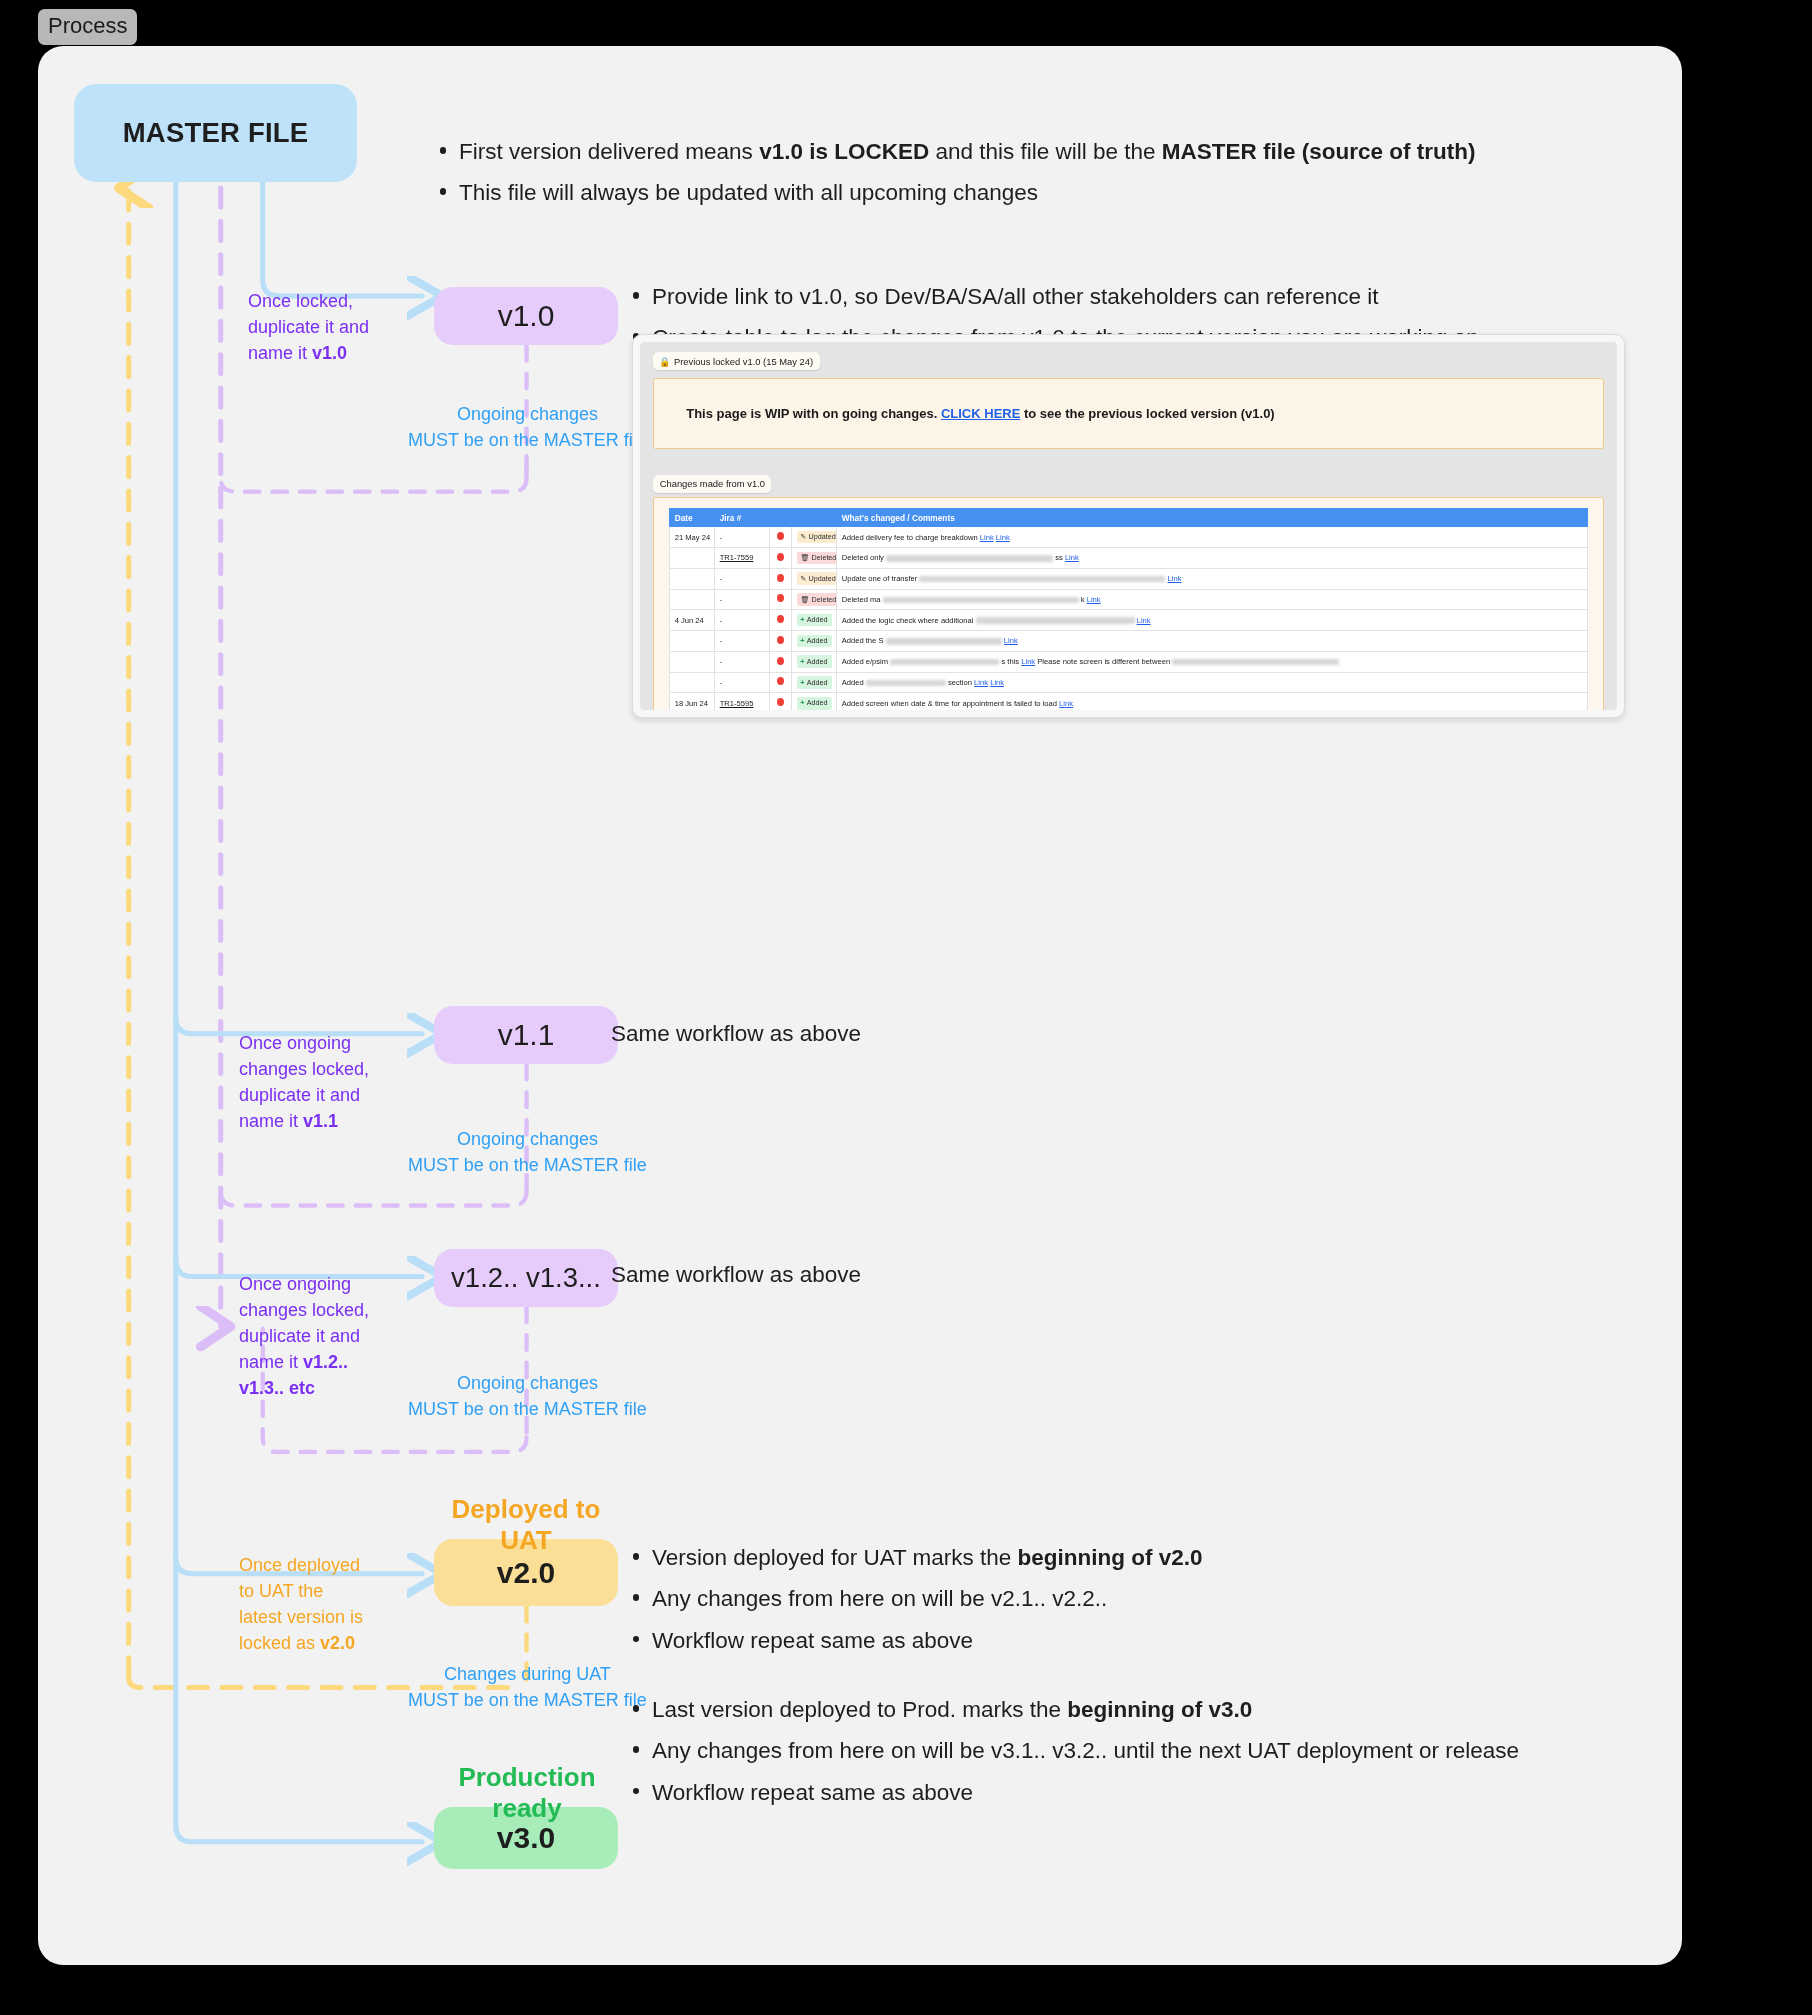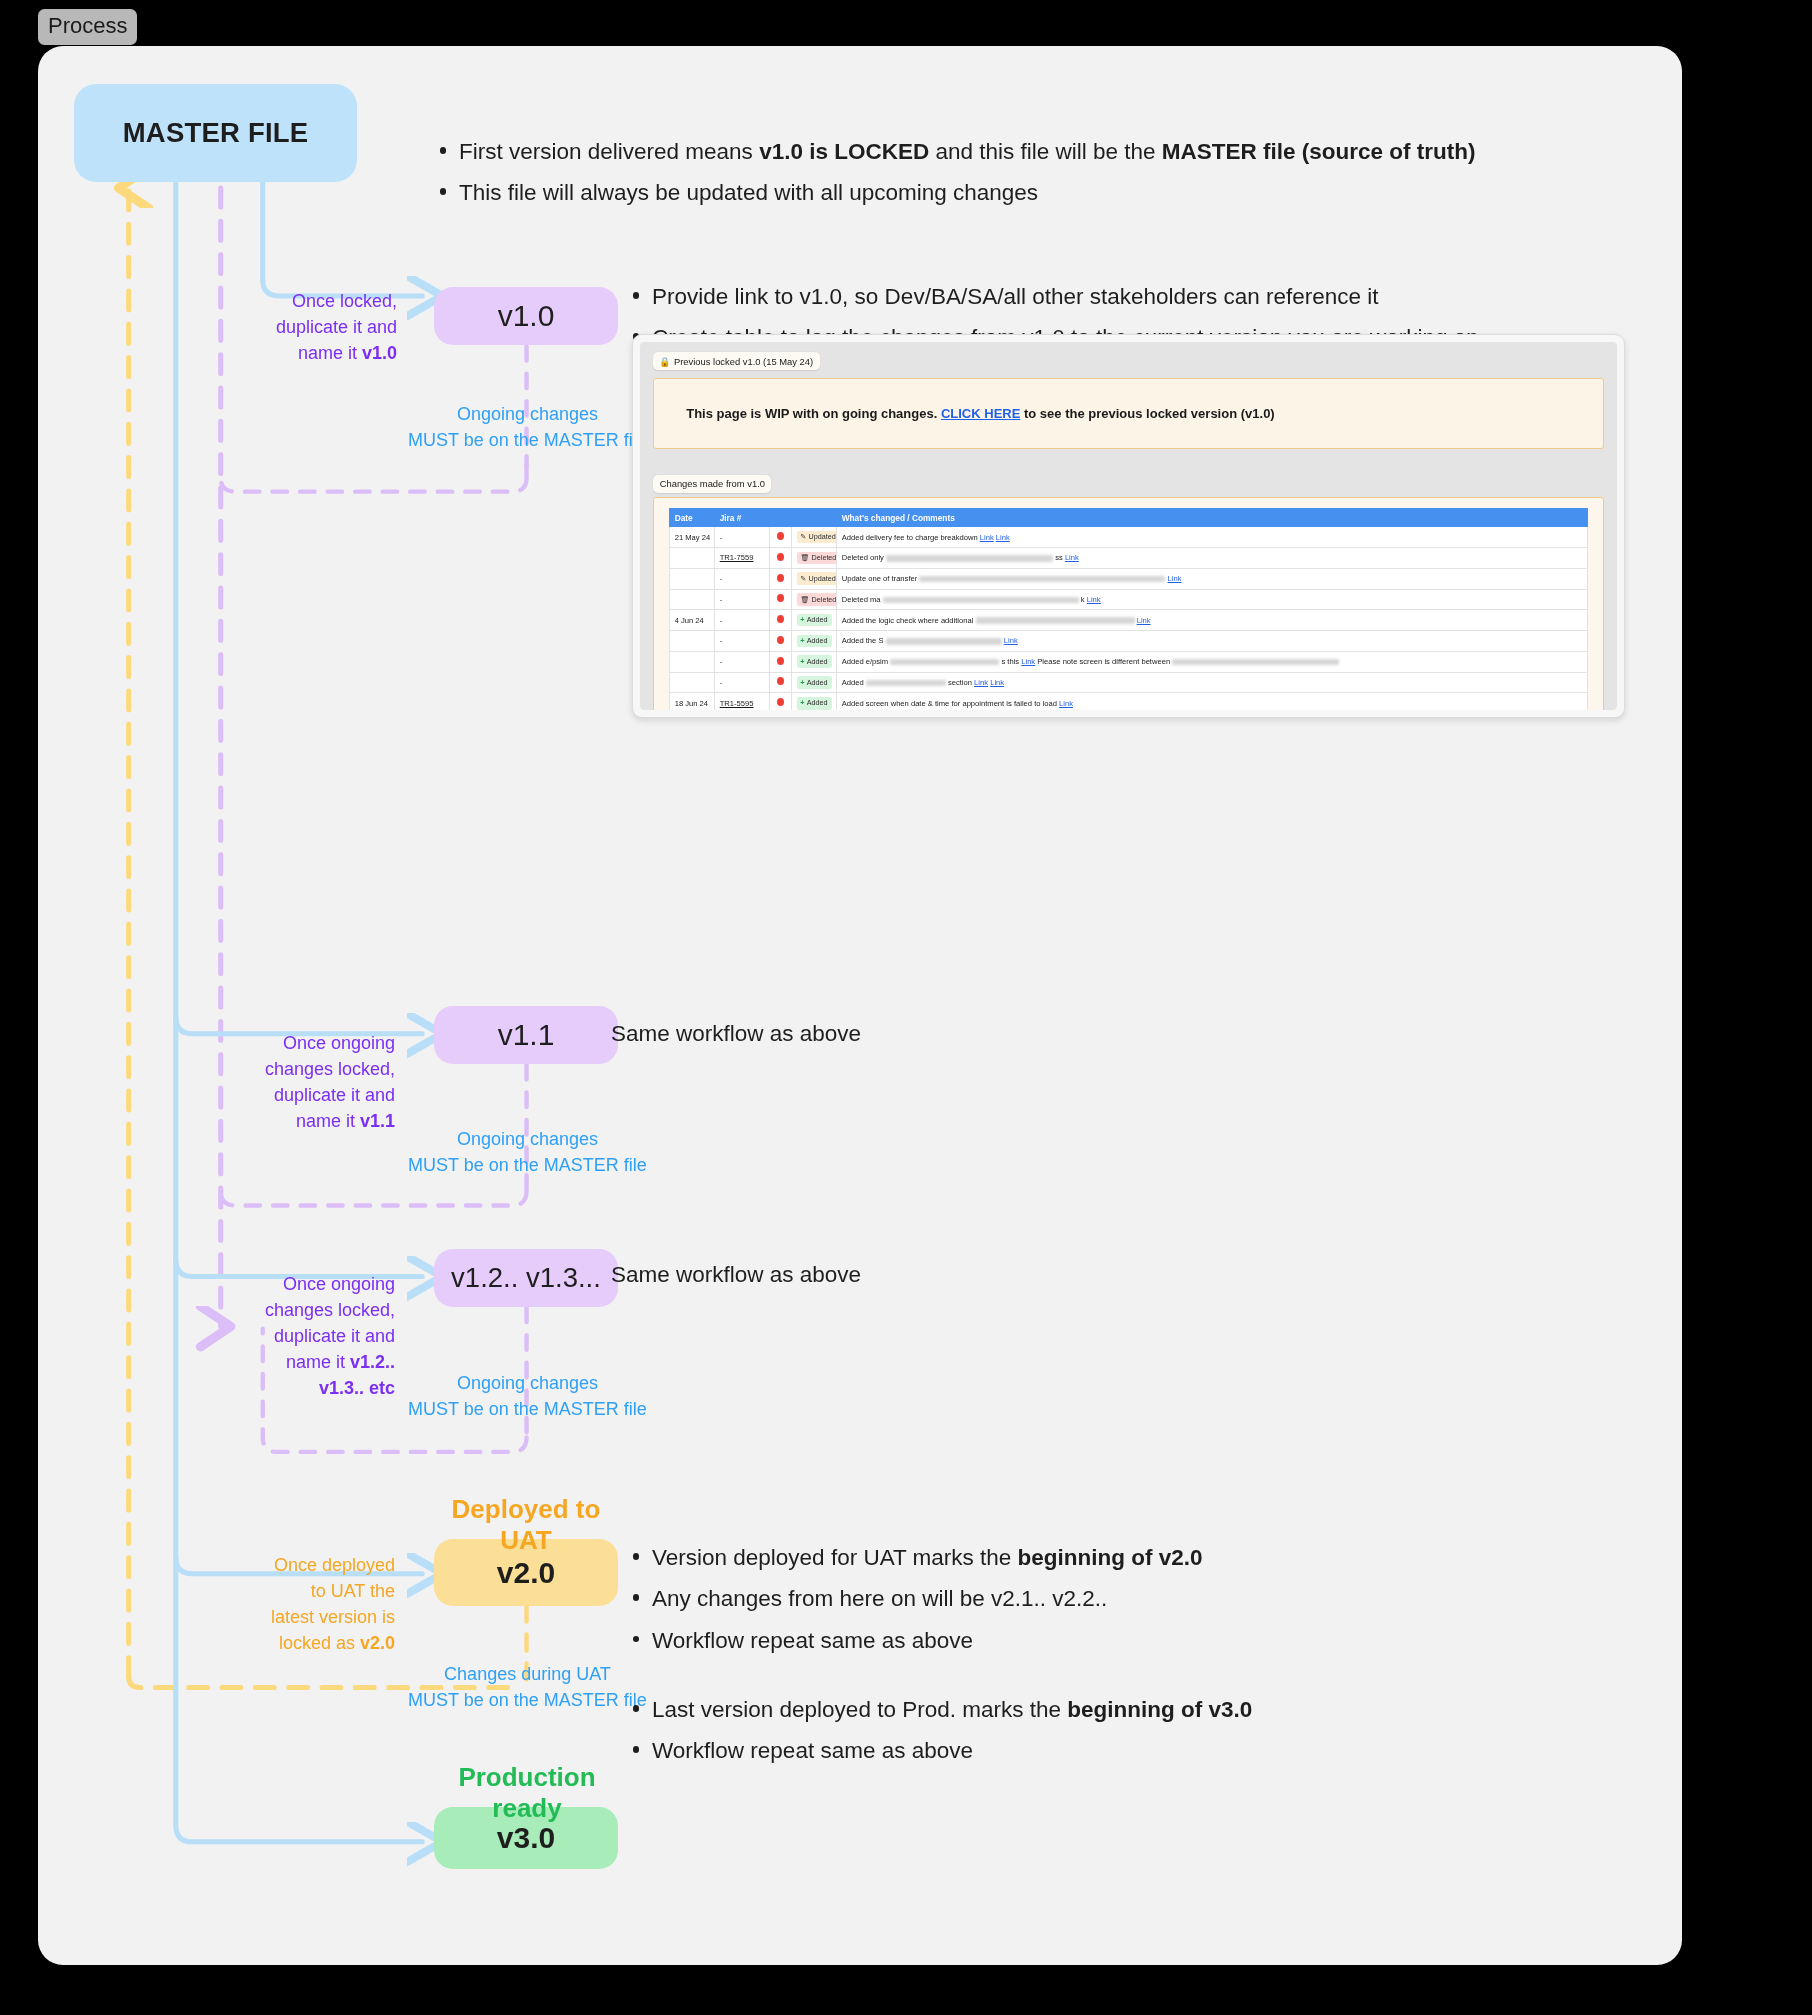--- a/index.html
+++ b/index.html
@@ -69,21 +69,20 @@
     position:absolute; font-size:26px; font-weight:bold;
   }
   #caption-uat{ left:396px; top:1448px; width:184px; text-align:center; color:#f5a623; }
   #caption-prod{ left:389px; top:1716px; width:200px; text-align:center; color:#22bb55; }
 
   
   .edge-label{
     position:absolute;
     font-size:18px; line-height:1.45;
     color:#7b2ff2;
-    text-align:right;
   }
   .edge-label b{ font-weight:bold; }
   #lab-dup10{ left:210px; top:242px; width:149px; }
   #lab-dup11{ left:201px; top:984px; width:156px; }
   #lab-dup12{ left:201px; top:1225px; width:156px; }
   #lab-dup20{ left:201px; top:1506px; width:156px; color:#f5a623; }
 
   .ongoing-label{
     position:absolute;
     font-size:18px; line-height:1.45;
@@ -339,20 +338,21 @@
       <li><span>Provide link to v1.0, so Dev/BA/SA/all other stakeholders can reference it</span></li>
       <li><span>Create table to log the changes from v1.0 to the current version you are working on</span></li>
     </ul>
   <ul class="bullets" id="bul-v20">
       <li><span>Version deployed for UAT marks the </span><b>beginning of v2.0</b></li>
       <li><span>Any changes from here on will be v2.1.. v2.2..</span></li>
       <li><span>Workflow repeat same as above</span></li>
     </ul>
   <ul class="bullets" id="bul-v30">
       <li><span>Last version deployed to Prod. marks the </span><b>beginning of v3.0</b></li>
+      <li><span>Any changes from here on will be v3.1.. v3.2.. until the next UAT deployment or release</span></li>
       <li><span>Workflow repeat same as above</span></li>
     </ul>
 
   <div class="same-wf" id="same-11">Same workflow as above</div>
   <div class="same-wf" id="same-12">Same workflow as above</div>
 
   <div id="embed">
     <div id="embed-inner">
 
       <div class="chip">

